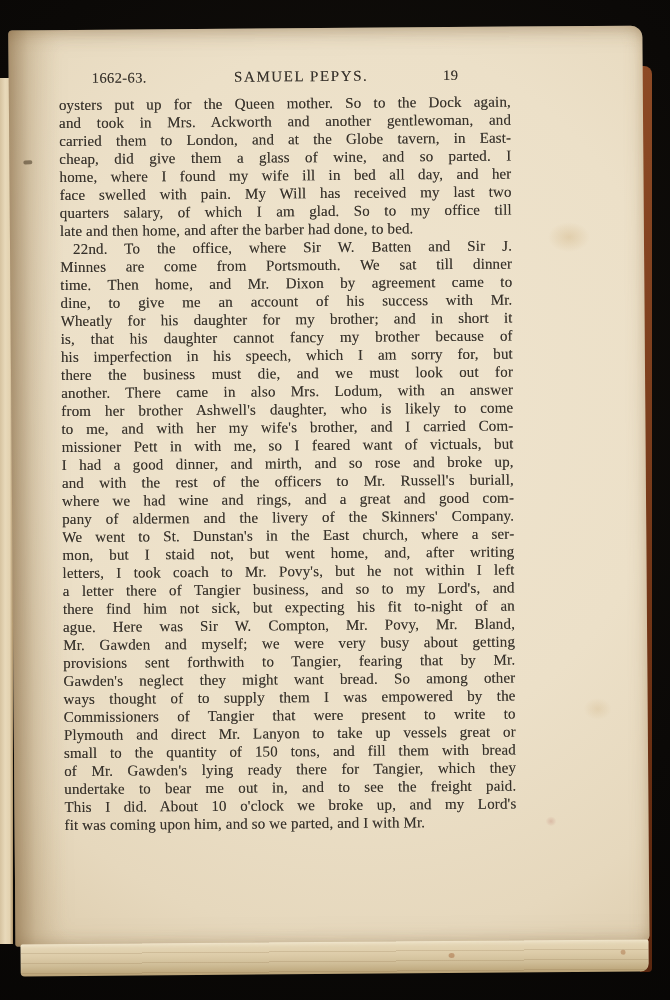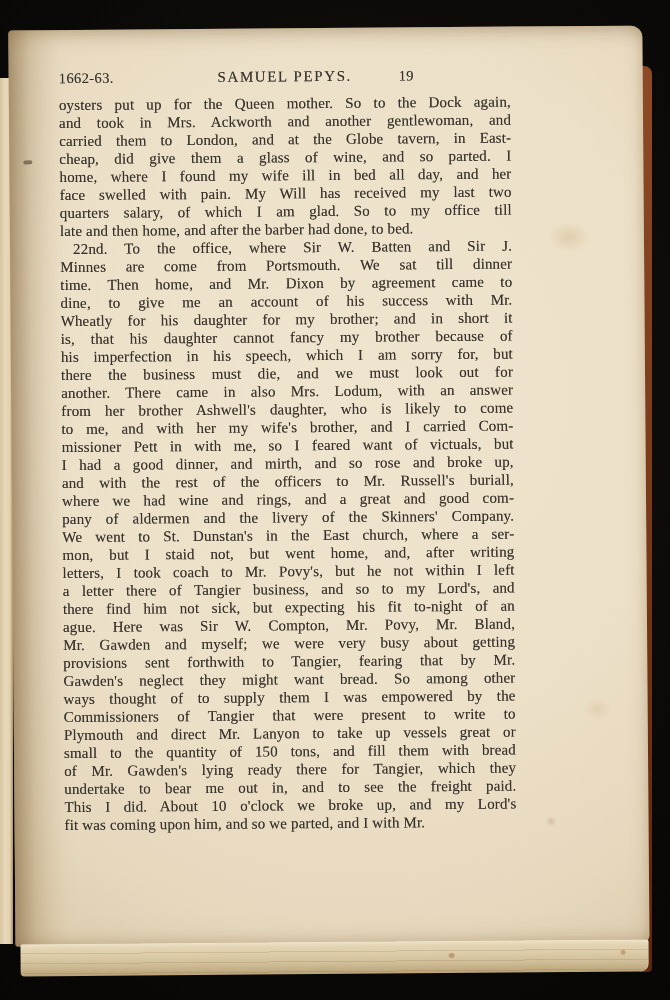--- a/index.html
+++ b/index.html
@@ -55,23 +55,23 @@
     opacity:.6;
   }
   .content {
     position:absolute; left:50px; top:40px; width:452px;
     color:#37322b; text-shadow:0 0 0.5px rgba(55,49,42,0.55);
   }
   .header {
     display:flex; align-items:baseline;
     font-size:14.5px; letter-spacing:0.4px; margin-bottom:9px;
   }
-  .header .date { width:112px; }
+  .header .date { width:112px;margin-left:33px; }
   .header .title { flex:1; text-align:center; letter-spacing:1.6px; font-size:15px; }
-  .header .pagenum { width:112px; text-align:left; padding-right:8px; }
+  .header .pagenum { width:112px; text-align:center; padding-right:8px; }
   .body { font-size:15px; line-height:18px; letter-spacing:0.15px; }
   .line { height:18px; overflow:hidden; }
   .line.j { text-align:justify; text-align-last:justify; }
   .line.ind { text-indent:13px; }
   
   .stain { position:absolute; border-radius:50%; pointer-events:none; }
   .stain-a { left:538px; top:196px; width:42px; height:30px;
     background:radial-gradient(closest-side, rgba(184,140,70,0.22), rgba(184,140,70,0)); }
   .stain-b { left:570px; top:672px; width:28px; height:22px;
     background:radial-gradient(closest-side, rgba(184,140,70,0.16), rgba(184,140,70,0)); }

